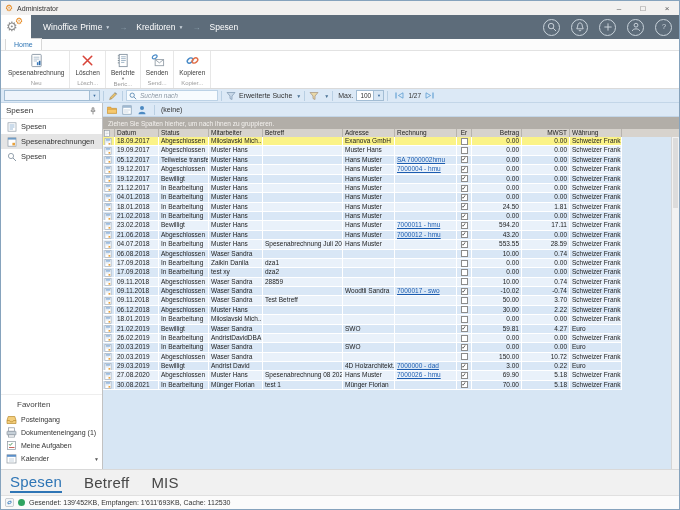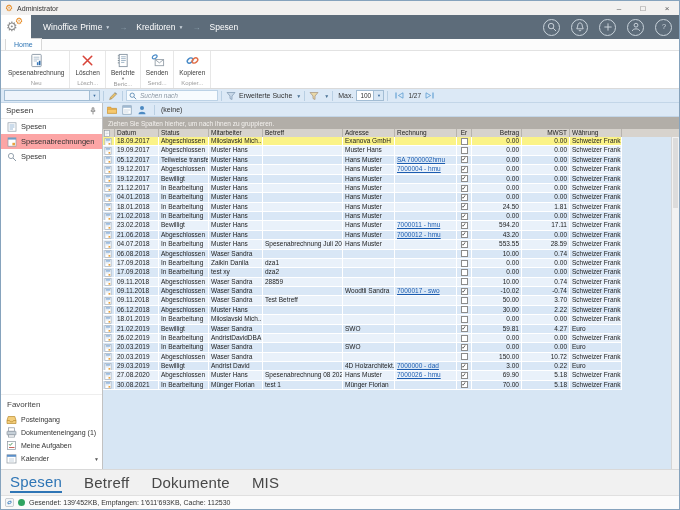--- a/index.html
+++ b/index.html
@@ -54,24 +54,24 @@
   .max-combo{width:28px;height:11px;background:#fff;border:1px solid #a3bdd4;display:flex;align-items:center;padding-left:3px;font-size:6.5px;margin-left:3px}
   .pager{display:flex;align-items:center;gap:4px;font-size:6.5px;color:#333;margin-left:4px}
   .pager svg{display:block}
 
   
   .main{flex:1;display:flex;min-height:0}
   .sidebar{width:102px;flex:none;background:#fff;border-right:1px solid #c2c2c2;display:flex;flex-direction:column}
   .side-title{height:16px;display:flex;align-items:center;padding:0 5px;font-size:8px;color:#333;border-bottom:1px solid #ececec}
   .pin{margin-left:auto;display:flex}
   .side-item{height:15px;display:flex;align-items:center;gap:4px;padding-left:6px;font-size:7.5px;color:#333;white-space:nowrap}
-  .side-item.sel{background:#fca5a5}
+  .side-item.sel{background:#e5e5e5}
   .side-item svg,.fav-item svg{flex:none;display:block}
   .side-spacer{flex:1}
-  .fav-title{font-size:8px;color:#444;padding:5px 0 4px 6px;border-top:1px solid #eee}
+  .fav-title{font-size:8px;color:#444;padding:5px 0 4px 16px;border-top:1px solid #eee}
   .fav-item{height:13px;display:flex;align-items:center;gap:4px;padding-left:5px;padding-right:3px;font-size:7px;color:#333;white-space:nowrap}
   .fav-caret{margin-left:auto;font-size:5px;color:#555}
 
   
   .gridcol{flex:1;display:flex;flex-direction:column;min-width:0}
   .toolbar2{height:14px;background:#dce9f6;border-bottom:1px solid #c3d6e8;display:flex;align-items:center;padding-left:3px;gap:3px;font-size:7px;color:#333;flex:none}
   .group-panel{height:12px;background:#b2aea8;color:#f4f2ef;font-size:6.5px;display:flex;align-items:center;padding-left:5px;flex:none}
   .grid-header{height:8px;background:#d7d3cd;display:flex;flex:none}
   .hcell{font-size:6.5px;line-height:8px;color:#1e1e1e;padding:0 2px;border-right:1px solid #b7b3ad;overflow:hidden;white-space:nowrap;flex:none}
   .hfill{flex:1;border-right:none}
@@ -1025,21 +1025,20 @@
             <span class="vthumb"></span>
           </div>
       </div>
     </div>
 
   </div>
 
   <div class="bottomtabs" id="bottom-tabs">
       <span class="btab active">Spesen</span>
       <span class="btab">Betreff</span>
-      <span class="btab">Dokumente</span>
       <span class="btab">MIS</span>
     </div>
 
   <div class="statusbar">
     <span class="sync">
         <svg viewBox="0 0 10 10">
           <rect x="0.5" y="0.5" width="9" height="9" rx="1.5" fill="#f4f6f8" stroke="#9aa4ad" stroke-width="0.6"></rect>
           <path d="M3 5.5 a2 2 0 0 1 3.4 -1.2 M7 4.5 a2 2 0 0 1 -3.4 1.2" stroke="#3f7fc0" fill="none" stroke-width="0.9"></path>
           <path d="M6.6 2.6 L7.3 4.4 L5.5 4.1 Z" fill="#3f7fc0"></path>
           <path d="M3.4 7.4 L2.7 5.6 L4.5 5.9 Z" fill="#3f7fc0"></path>

